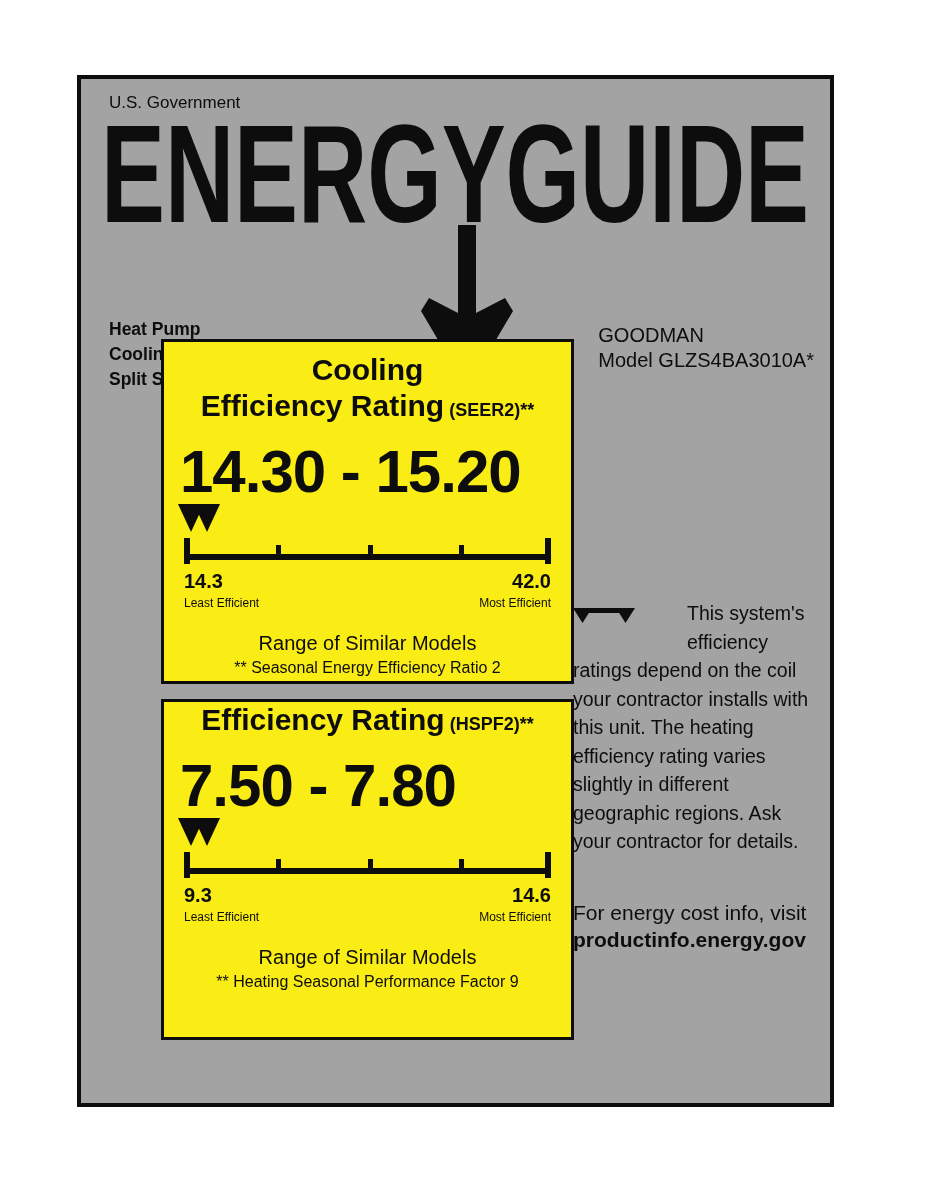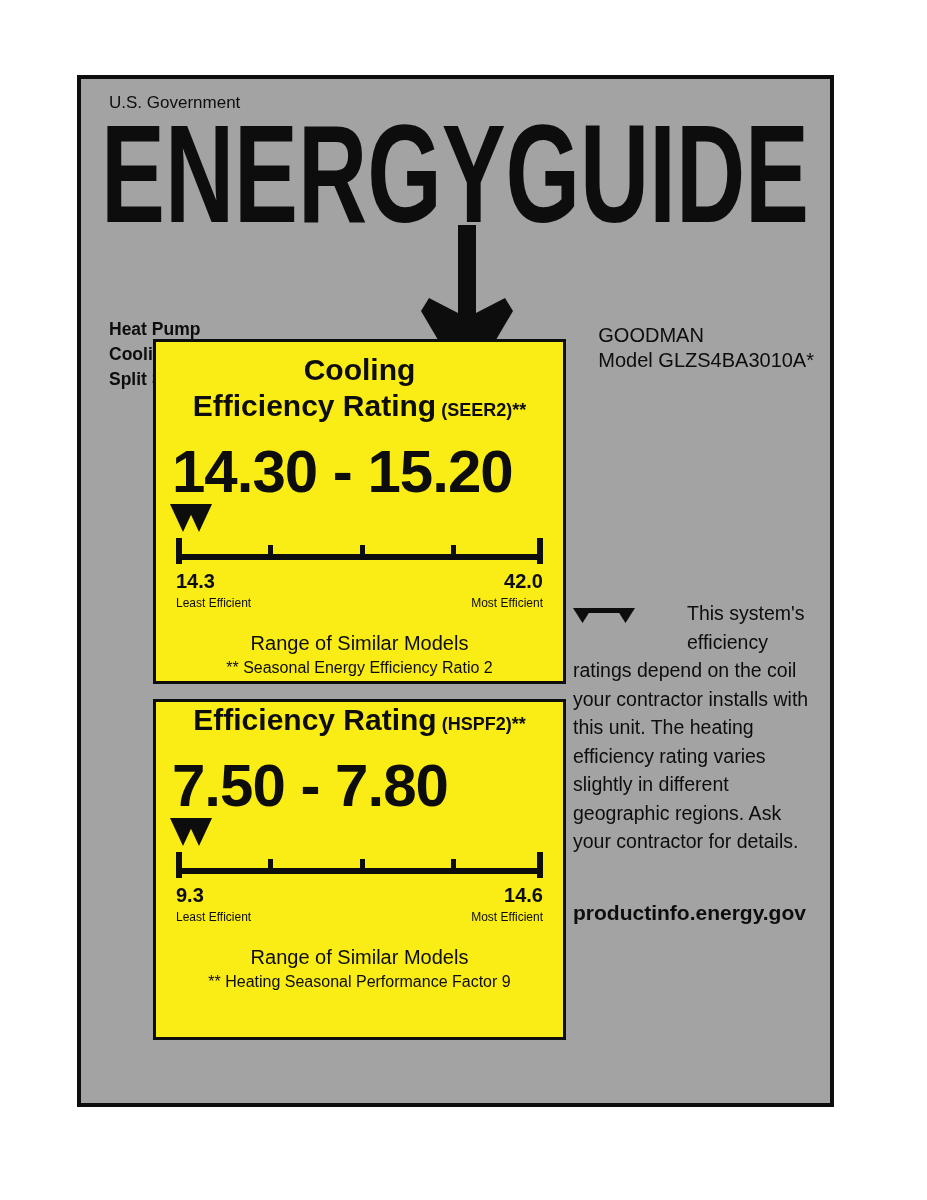--- a/index.html
+++ b/index.html
@@ -53,21 +53,21 @@
   }
   .brand-block {
     position: absolute;
     right: 16px; top: 244px;
     font-size: 20px; font-weight: normal;
     line-height: 25px;
   }
   
   .rating-box {
     position: absolute;
-    left: 72px;
+    left: 80px;
     width: 413px;
     border: 3px solid #0d0d0d;
     background: #FAEC15;
   }
   .rating-box.cooling { top: 260px; height: 345px; }
   .rating-box.heating { top: 620px; height: 341px; }
   .box-title {
     text-align: center;
     font-weight: bold;
     font-size: 30px;
@@ -248,17 +248,18 @@
 
     <div class="note-block">
       <svg class="legend-icon" viewBox="0 0 62 18" preserveAspectRatio="none">
         <rect x="6" y="2" width="50" height="5" fill="#0d0d0d"></rect>
         <polygon points="0,2 19,2 9.5,17" fill="#0d0d0d"></polygon>
         <polygon points="43,2 62,2 52.5,17" fill="#0d0d0d"></polygon>
       </svg><span>This system's efficiency ratings depend on the coil your contractor installs with this unit.  The heating efficiency rating varies slightly in different geographic regions. Ask your contractor for details.</span>
     </div>
 
     <div class="energy-info">
+      <div>For energy cost info, visit</div>
       <div class="url">productinfo.energy.gov</div>
     </div>
 
   </div>
 </div>
 
 </body></html>

